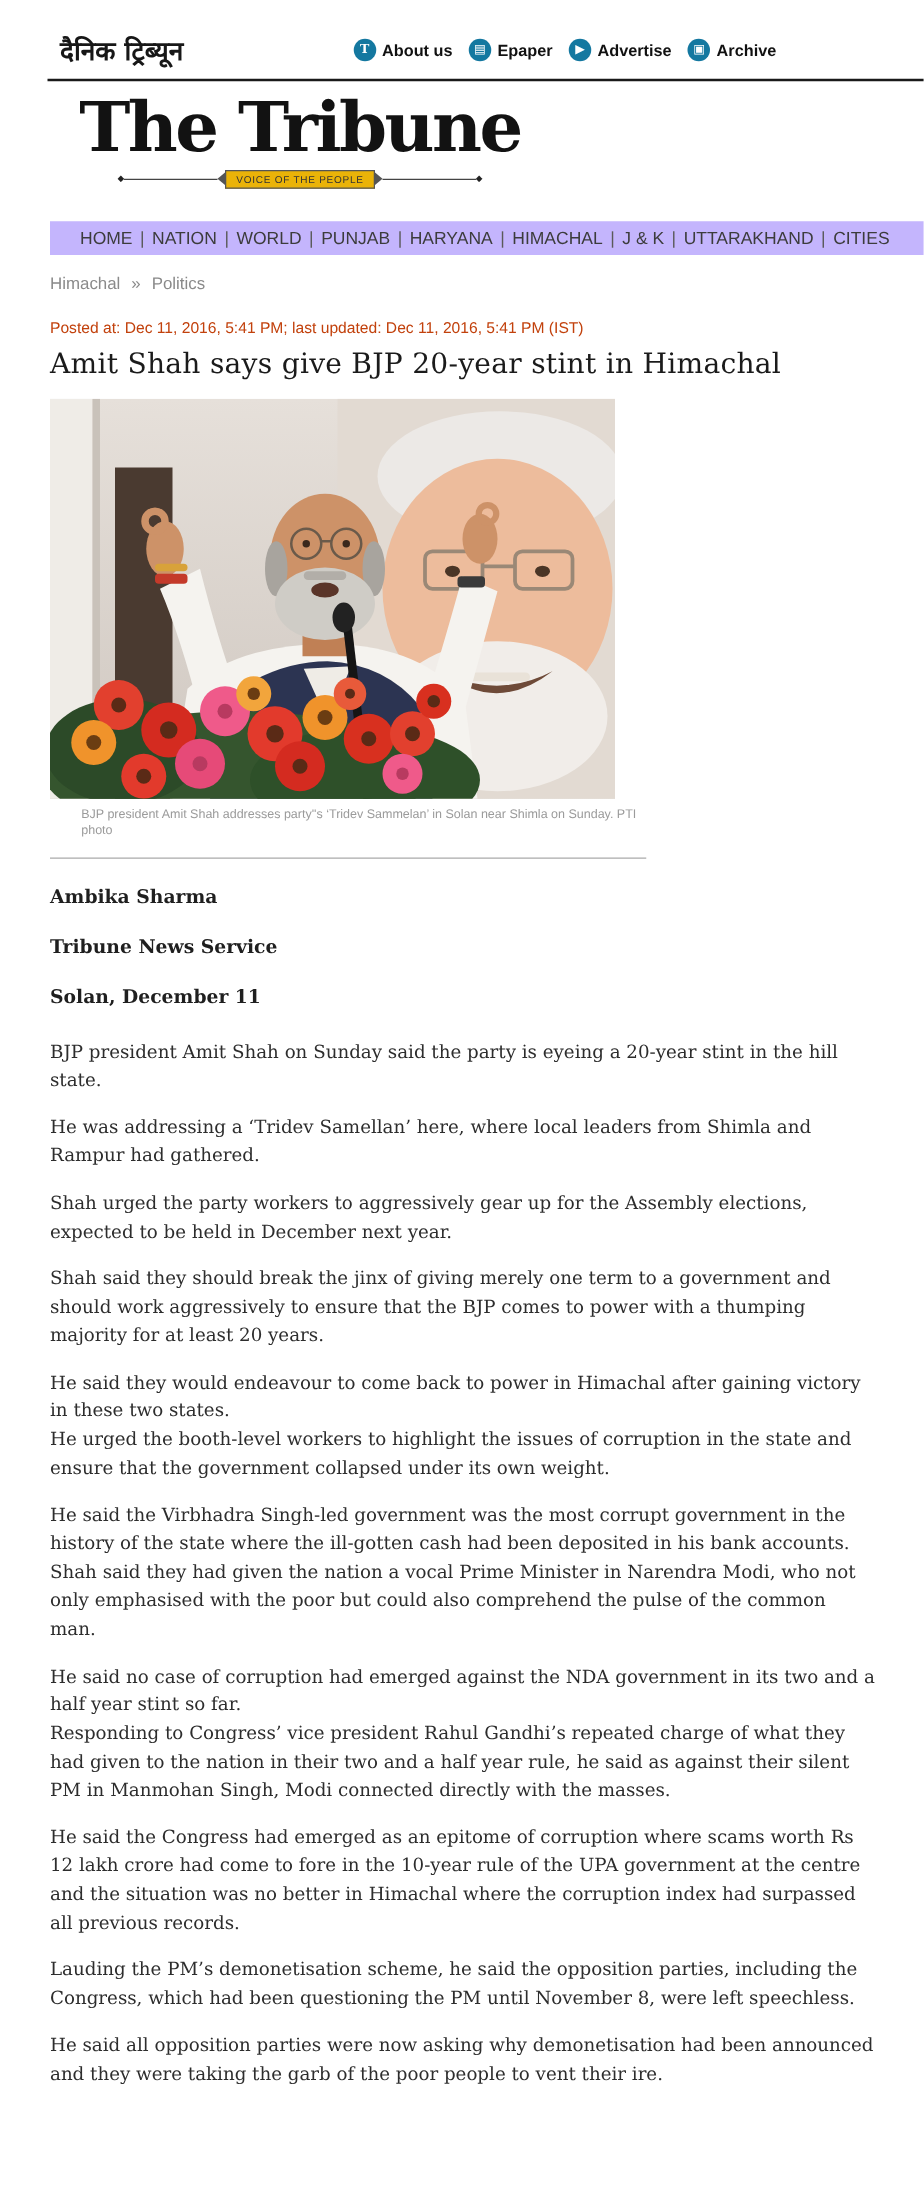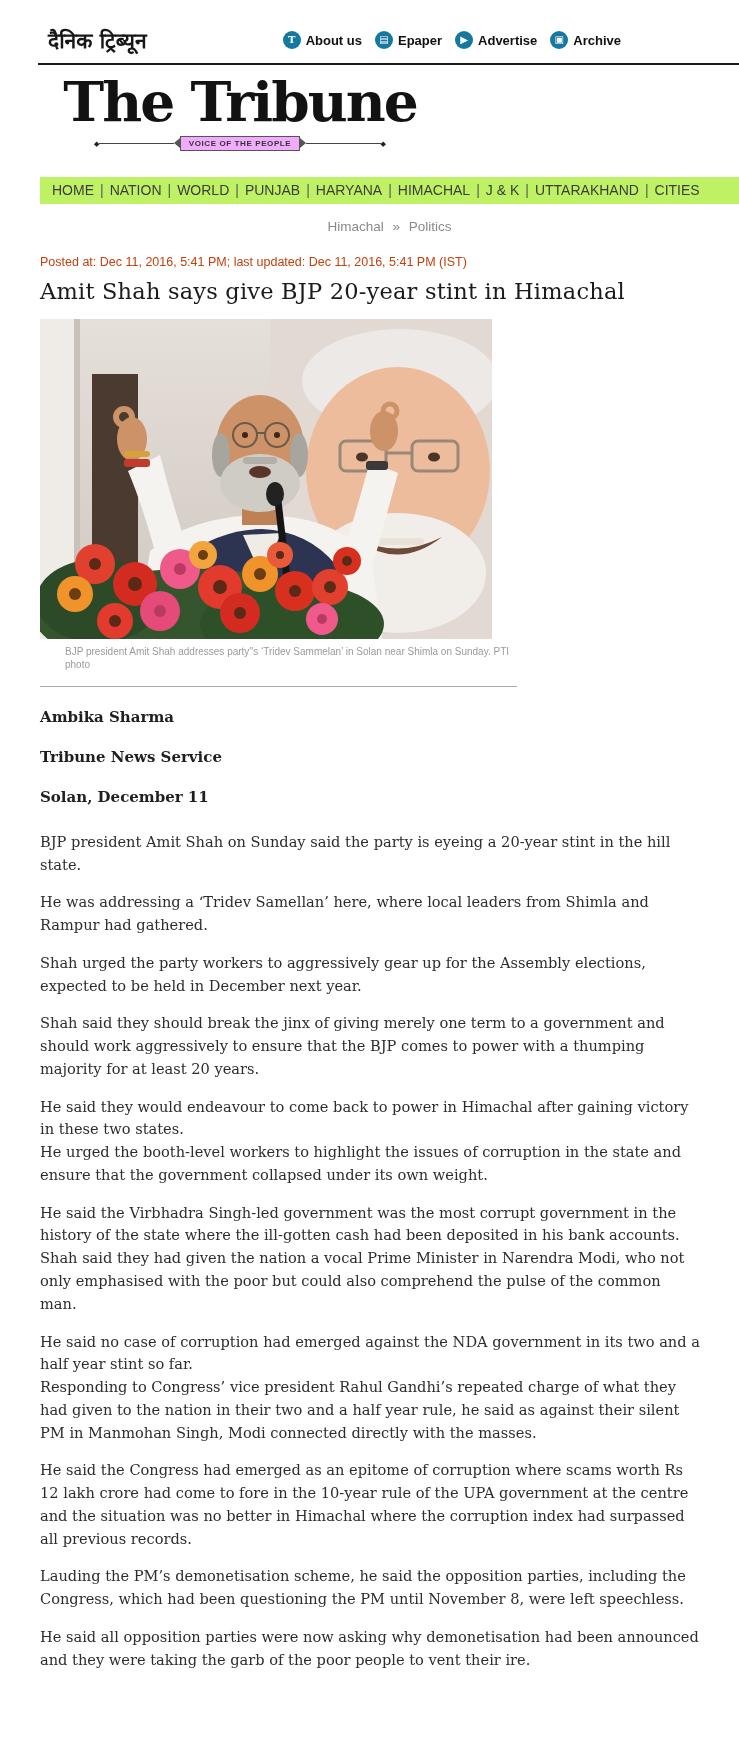--- a/index.html
+++ b/index.html
@@ -23,34 +23,34 @@
     font-family:"DejaVu Serif", serif; }
   .top-link .label{ font-size:13px; font-weight:bold; color:#111111; }
   .black-rule{ height:2px; background:#1a1a1a; margin:9px 0 0 38px; }
   
   .masthead{ width:400px; margin:8px 0 0 40px; text-align:center;
     font-family:"DejaVu Serif", serif; font-weight:900; font-size:55px;
     letter-spacing:-2px; color:#121212; line-height:1.05; cursor:pointer; }
   .ribbon-row{ display:flex; align-items:center; width:292px; margin:5px 0 0 94px; }
   .rdiamond{ color:#222; font-size:7px; line-height:1; }
   .rline{ flex:1; height:1px; background:#444; }
-  .ribbon-box{ border:1px solid #555; background:#f0abfc; padding:2px 8px;
-    font-size:8px; font-weight:bold; letter-spacing:.6px; color:#333; white-space:nowrap; }
+  .ribbon-box{ border:1px solid #555; background:#eab308; padding:2px 8px;
+    font-size:8px; font-weight:normal; letter-spacing:.6px; color:#333; white-space:nowrap; }
   .rfold-l, .rfold-r{ width:0; height:0; border-top:5px solid transparent;
     border-bottom:5px solid transparent; }
   .rfold-l{ border-right:6px solid #555; }
   .rfold-r{ border-left:6px solid #555; }
   
   .nav-bar{ margin:26px 0 0 40px; width:calc(100% - 40px); height:27px;
-    background:#bef264; line-height:27px; padding-left:12px;
+    background:#c4b5fd; line-height:27px; padding-left:24px;
     white-space:nowrap; overflow:hidden; font-size:14px; color:#3c3c3c; }
   .nav-item{ cursor:pointer; }
   .nav-sep{ color:#5a5a5a; padding:0 6px; }
   
-  .breadcrumb{ margin:15px 0 0 40px; font-size:13.5px; color:#8a8a8a;text-align:center; }
+  .breadcrumb{ margin:15px 0 0 40px; font-size:13.5px; color:#8a8a8a; }
   .breadcrumb .crumb{ cursor:pointer; }
   .breadcrumb .bc-sep{ padding:0 5px; }
   .posted{ margin:21px 0 0 40px; font-size:12.5px; color:#c2410c; }
   
   .headline{ margin:9px 40px 0 40px; font-family:"DejaVu Serif", serif;
     font-weight:400; font-size:22.5px; color:#1b1b1b; letter-spacing:.2px; }
   
   figure{ margin:15px 0 0 40px; width:477px; border-bottom:1px solid #aaaaaa;
     padding-bottom:14px; }
   figure svg{ display:block; }

